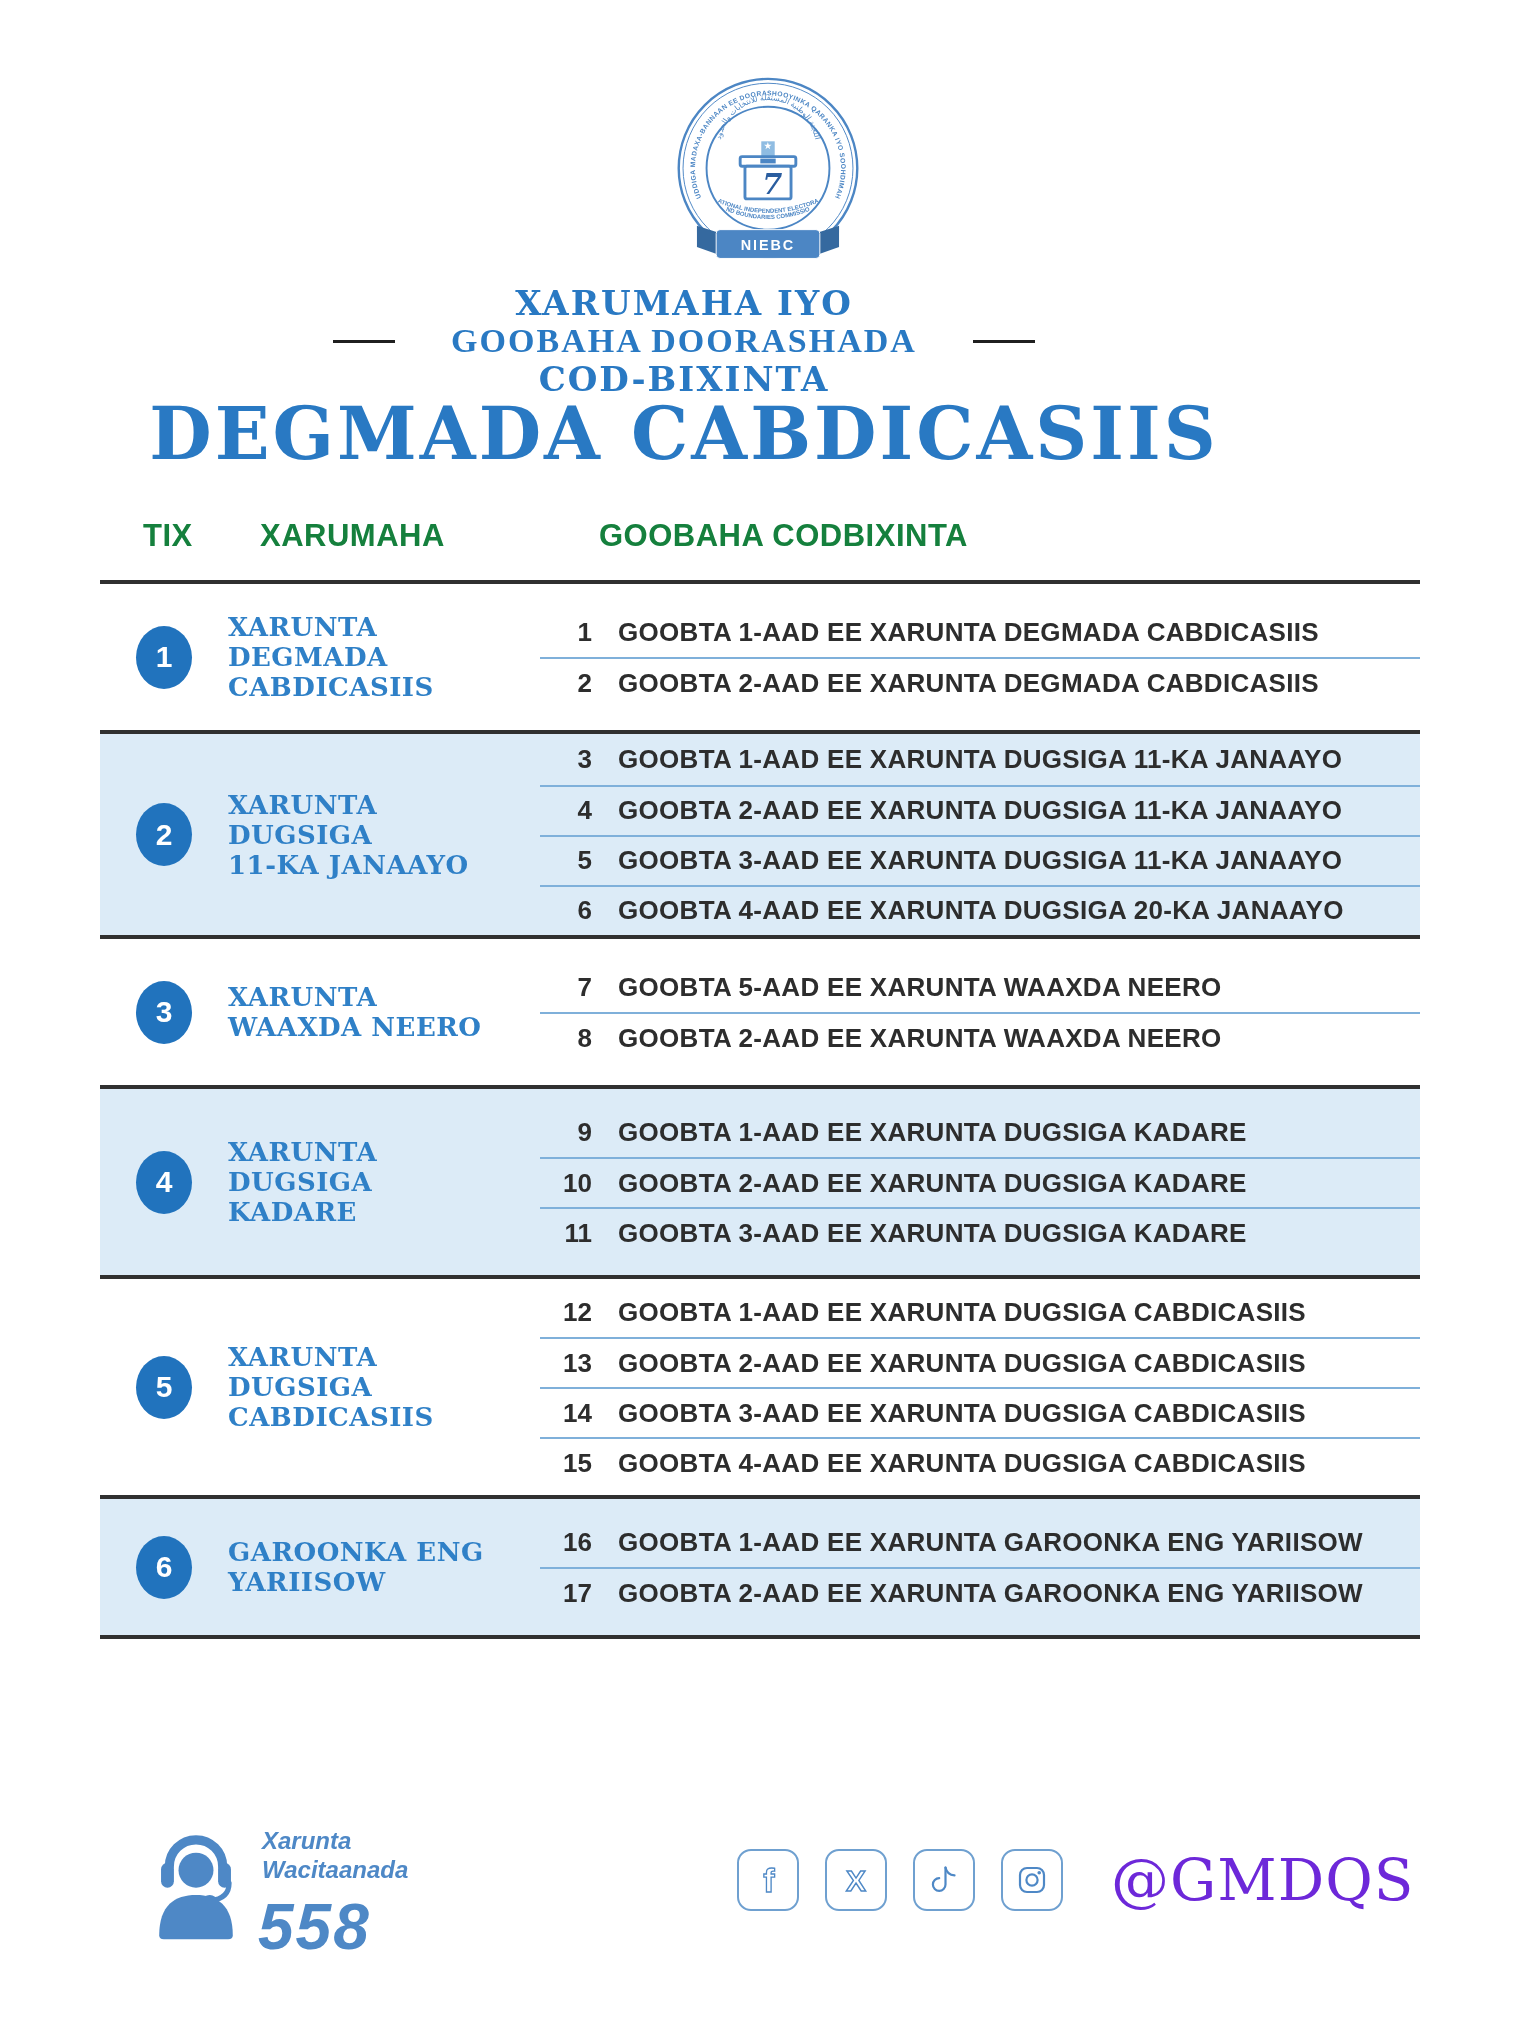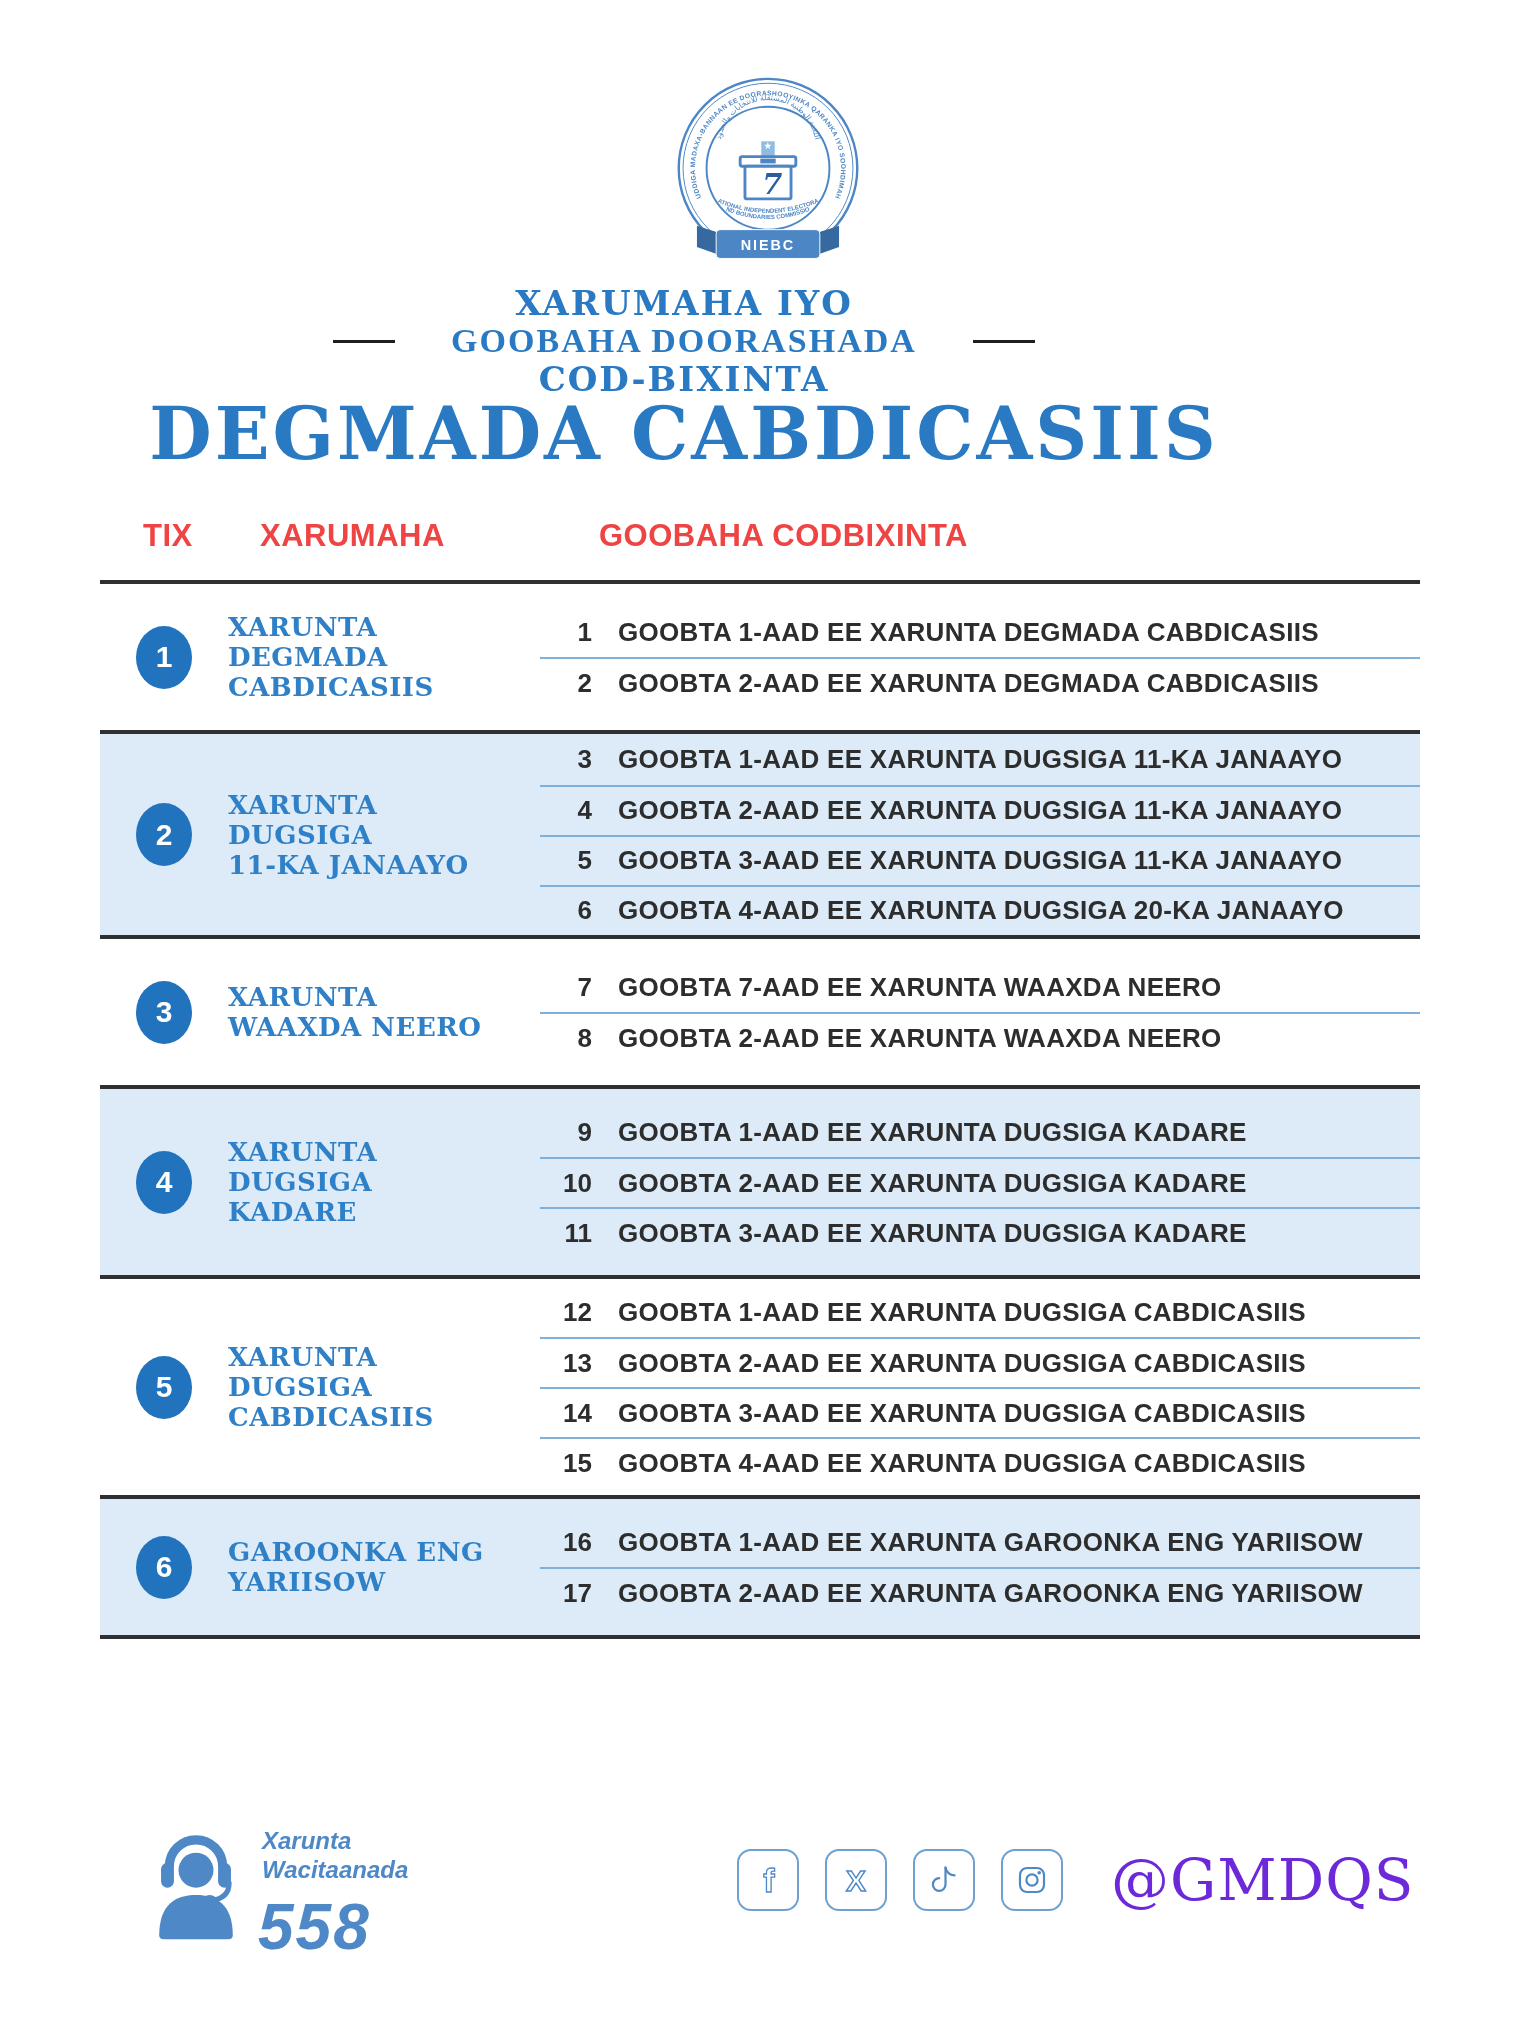--- a/index.html
+++ b/index.html
@@ -12,21 +12,21 @@
   
   .title-block{position:absolute;left:0;top:284px;width:1368px;text-align:center;
                font-family:"DejaVu Serif",serif;font-weight:bold;color:#2979c3;}
   .t-small{font-size:34px;line-height:38px;letter-spacing:2px;}
   .t-mid-row{display:flex;align-items:center;justify-content:center;gap:56px;line-height:38px;font-family:Liberation Serif, serif;}
   .dash{display:inline-block;width:62px;height:3px;background:#1f1f1f;}
   .t-big{font-size:72px;line-height:60px;letter-spacing:3px;margin-top:6px;}
 
   
   .table{position:absolute;left:100px;top:492px;width:1320px;}
-  .thead{position:relative;height:88px;color:#ef4444;font-weight:bold;font-size:31px;letter-spacing:0.5px;}
+  .thead{position:relative;height:88px;color:#15803d;font-weight:bold;font-size:31px;letter-spacing:0.5px;}
   .th{position:absolute;top:26px;}
   .th-tix{left:43px;}
   .th-center{left:160px;}
   .th-stations{left:499px;}
 
   .tbody{border-bottom:4px solid #303030;}
   .group{display:flex;border-top:4px solid #303030;box-sizing:border-box;}
   .group:nth-of-type(1){height:150px;}
   .group:nth-of-type(2){height:205px;}
   .group:nth-of-type(3){height:150px;}
@@ -176,21 +176,21 @@
     <div class="badge-col">
       <div class="badge">3</div>
     </div>
     <div class="name-col">
       <div class="center-name">XARUNTA
 WAAXDA NEERO</div>
     </div>
     <div class="stations">
   <div class="station">
     <span class="station-num">7</span>
-    <span class="station-label">GOOBTA 7-AAD EE XARUNTA WAAXDA NEERO</span>
+    <span class="station-label">GOOBTA 5-AAD EE XARUNTA WAAXDA NEERO</span>
   </div>
 
   <div class="station">
     <span class="station-num">8</span>
     <span class="station-label">GOOBTA 2-AAD EE XARUNTA WAAXDA NEERO</span>
   </div>
 </div>
   </div>
 
   <div class="group">

